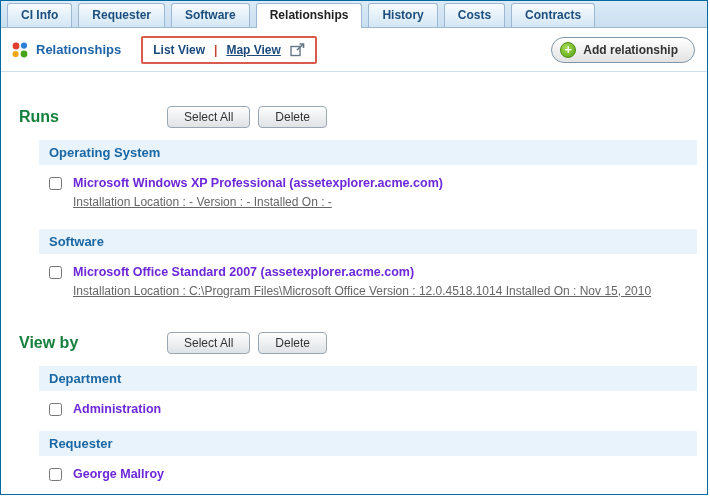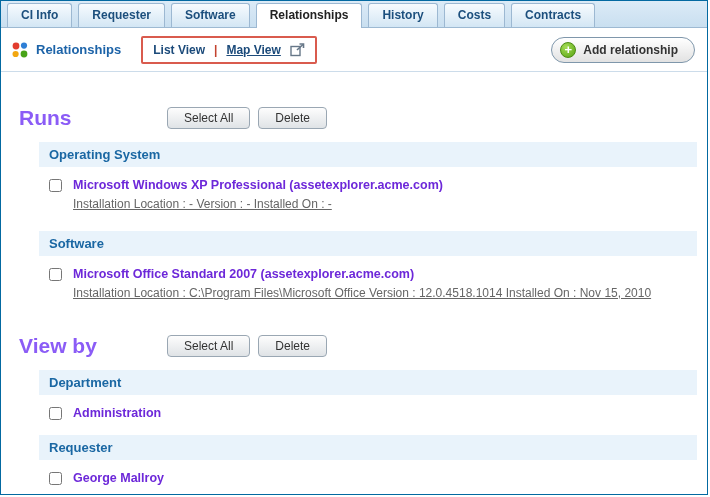--- a/index.html
+++ b/index.html
@@ -65,21 +65,21 @@
     width:16px; height:16px; border-radius:50%;
     background:radial-gradient(circle at 35% 30%, #a4dc55, #58a312);
     border:1px solid #4c8c12;
     color:#fff; font-size:13px; line-height:14px; font-weight:bold;
     display:flex; align-items:center; justify-content:center;
   }
   
   .content { padding:34px 8px 0 8px; }
   .section-head { display:flex; align-items:center; margin:0 0 8px 10px; }
   .section-head.second { margin-top:26px; }
-  .section-title { color:#8b5cf6; font-size:21px; font-weight:bold; width:148px; }
+  .section-title { color:#15803d; font-size:16px; font-weight:bold; width:148px; }
   .small-btn {
     border:1px solid #9aa7b3; border-radius:4px;
     background:linear-gradient(#fdfdfd,#dfe3e6);
     padding:3px 16px; font-family:inherit; font-size:12px; color:#333;
     margin-right:8px; cursor:pointer;
   }
   .group-header {
     background:#e9f3fb; color:#1a67a3;
     font-weight:bold; font-size:13px;
     padding:5px 10px; margin:12px 2px 4px 30px;

